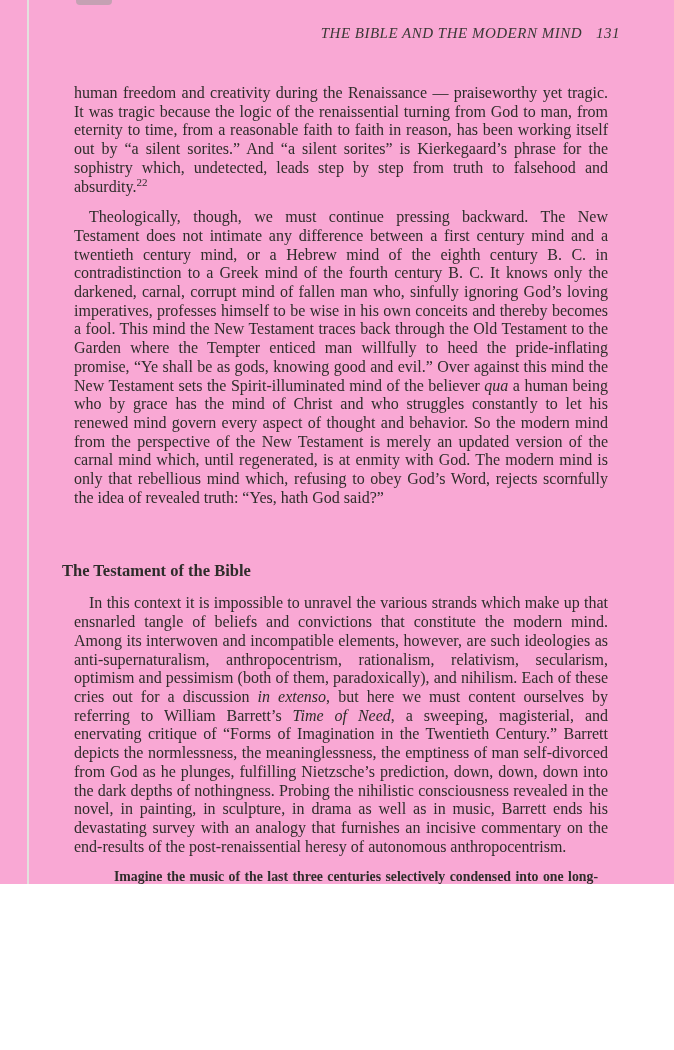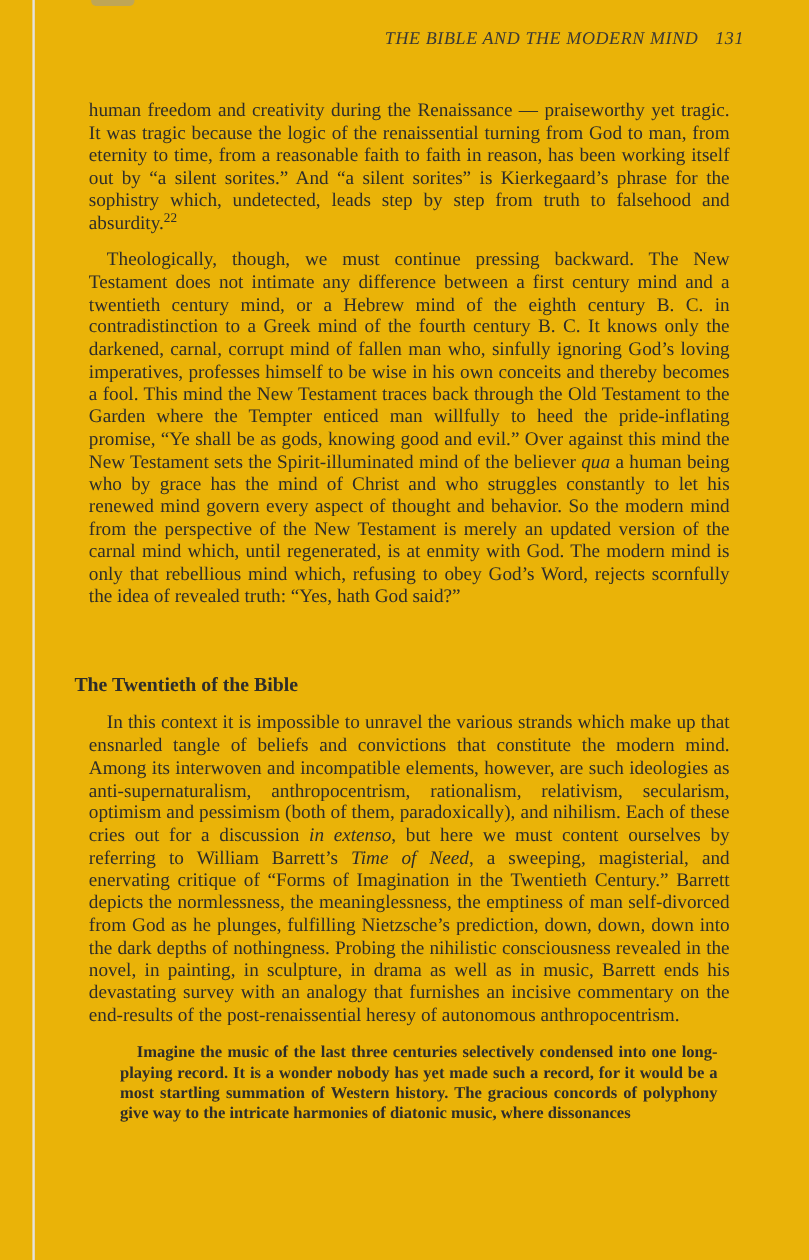--- a/index.html
+++ b/index.html
@@ -3,22 +3,22 @@
 <meta charset="utf-8">
 <style>
   html, body {
     margin: 0;
     padding: 0;
     background: #ffffff;
   }
   .page {
     position: relative;
     width: 674px;
-    height: 1050px;
-    background: #eab308;
+    height: 884px;
+    background: #f9a8d4;
     overflow: hidden;
     font-family: "Liberation Serif", "DejaVu Serif", serif;
     color: #2e2d2b;
   }
   .scan-edge-line {
     position: absolute;
     left: 27px;
     top: 0;
     width: 2px;
     height: 1050px;
@@ -93,17 +93,17 @@
   <div class="scan-smudge"></div>
 
   <div class="running-header">
     <span class="rh-title">THE BIBLE AND THE MODERN MIND</span>
     <span class="rh-page">131</span>
   </div>
 
   <div class="body-text">
       <p class="para"><span>human freedom and creativity during the Renaissance — praiseworthy yet tragic. It was tragic because the logic of the renaissential turning from God to man, from eternity to time, from a reasonable faith to faith in reason, has been working itself out by “a silent sorites.” And “a silent sorites” is Kierkegaard’s phrase for the sophistry which, undetected, leads step by step from truth to falsehood and absurdity.</span><sup class="fnref">22</sup></p>
       <p class="para indent"><span>Theologically, though, we must continue pressing backward. The New Testament does not intimate any difference between a first century mind and a twentieth century mind, or a Hebrew mind of the eighth century B. C. in contradistinction to a Greek mind of the fourth century B. C. It knows only the darkened, carnal, corrupt mind of fallen man who, sinfully ignoring God’s loving imperatives, professes himself to be wise in his own conceits and thereby becomes a fool. This mind the New Testament traces back through the Old Testament to the Garden where the Tempter enticed man willfully to heed the pride-inflating promise, “Ye shall be as gods, knowing good and evil.” Over against this mind the New Testament sets the Spirit-illuminated mind of the believer </span><i>qua</i><span> a human being who by grace has the mind of Christ and who struggles constantly to let his renewed mind govern every aspect of thought and behavior. So the modern mind from the perspective of the New Testament is merely an updated version of the carnal mind which, until regenerated, is at enmity with God. The modern mind is only that rebellious mind which, refusing to obey God’s Word, rejects scornfully the idea of revealed truth: “Yes, hath God said?”</span></p>
-      <h2 class="heading"><span>The Twentieth of the Bible</span></h2>
+      <h2 class="heading"><span>The Testament of the Bible</span></h2>
       <p class="para indent"><span>In this context it is impossible to unravel the various strands which make up that ensnarled tangle of beliefs and convictions that constitute the modern mind. Among its interwoven and incompatible elements, however, are such ideologies as anti-supernaturalism, anthropocentrism, rationalism, relativism, secularism, optimism and pessimism (both of them, paradoxically), and nihilism. Each of these cries out for a discussion </span><i>in extenso</i><span>, but here we must content ourselves by referring to William Barrett’s </span><i>Time of Need</i><span>, a sweeping, magisterial, and enervating critique of “Forms of Imagination in the Twentieth Century.” Barrett depicts the normlessness, the meaninglessness, the emptiness of man self-divorced from God as he plunges, fulfilling Nietzsche’s prediction, down, down, down into the dark depths of nothingness. Probing the nihilistic consciousness revealed in the novel, in painting, in sculpture, in drama as well as in music, Barrett ends his devastating survey with an analogy that furnishes an incisive commentary on the end-results of the post-renaissential heresy of autonomous anthropocentrism.</span></p>
       <div class="quote"><span>Imagine the music of the last three centuries selectively condensed into one long-playing record. It is a wonder nobody has yet made such a record, for it would be a most startling summation of Western history. The gracious concords of polyphony give way to the intricate harmonies of diatonic music, where dissonances</span></div>
     </div>
 </div>
 
 </body></html>

